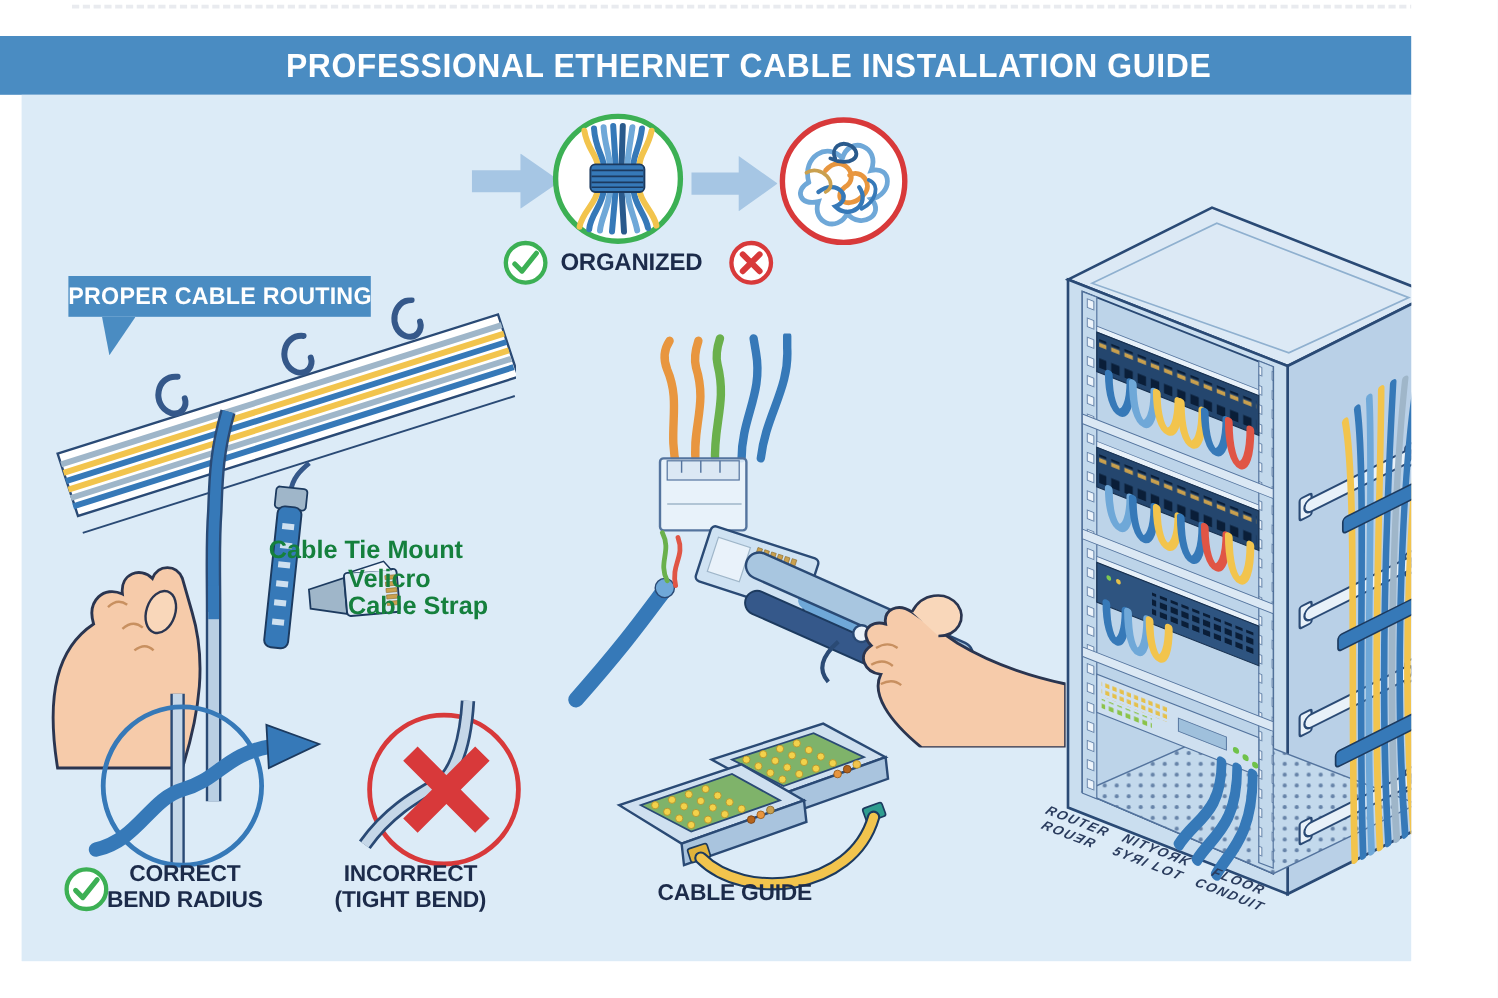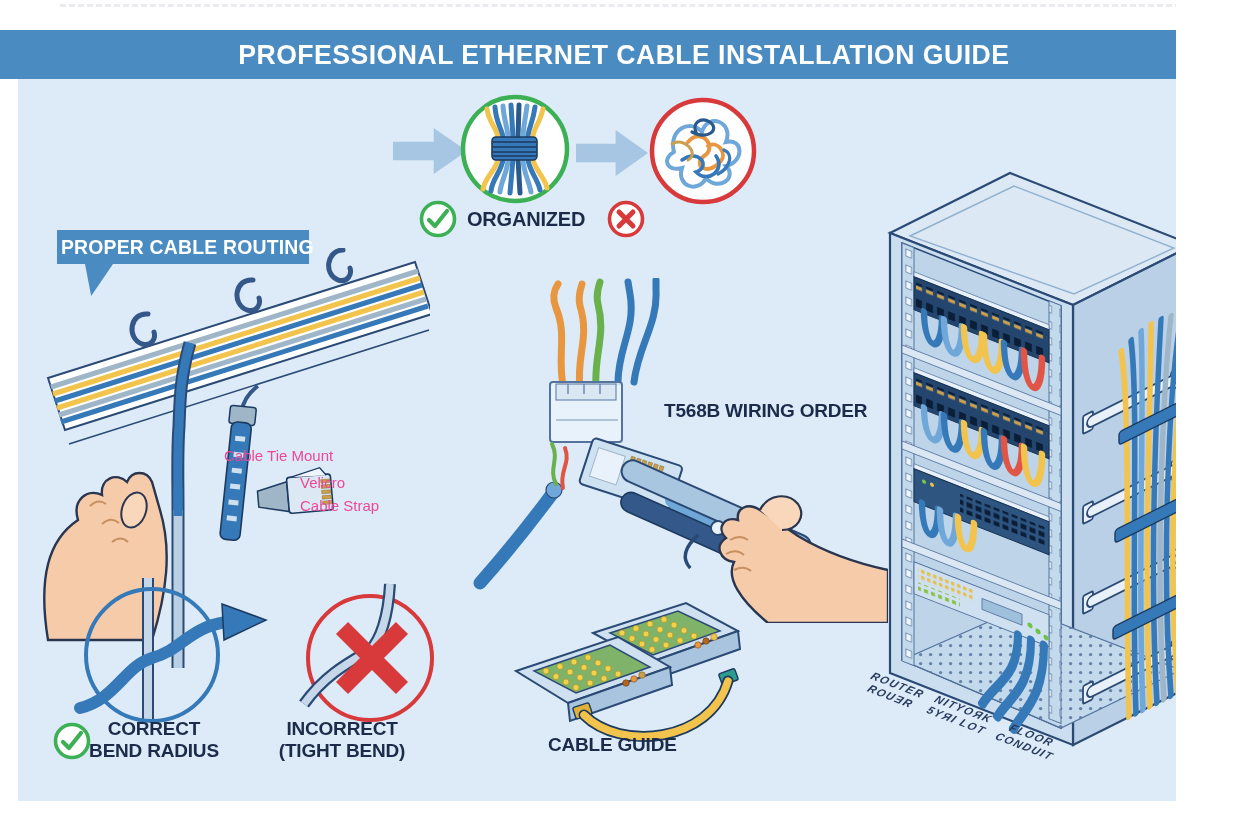--- a/index.html
+++ b/index.html
@@ -13,24 +13,24 @@
   .dashline{position:absolute;left:60px;top:4px;width:1130px;border-top:3px dashed #d8dbe2;opacity:.55;}
   .banner{position:absolute;left:0;top:30px;width:1248px;height:49px;background:var(--banner);
           display:flex;align-items:center;justify-content:center;}
   .banner h1{margin:0;font-size:28px;font-weight:700;color:#fff;letter-spacing:.5px;
              transform:scaleX(.95);white-space:nowrap;}
   .panel{position:absolute;left:18px;top:79px;width:1212px;height:722px;background:var(--bg);}
   .blockarrow{background:var(--arrow);
       clip-path:polygon(0 30%,55% 30%,55% 0,100% 50%,55% 100%,55% 70%,0 70%);}
   .h{font-weight:700;color:var(--navy);white-space:nowrap;letter-spacing:-.2px;}
   .cap20{font-size:20px;} .cap19{font-size:19px;}
-  .soft{font-weight:400;color:#ec4899;font-size:15px;white-space:nowrap;}
+  .soft{font-weight:700;color:#15803d;font-size:21px;white-space:nowrap;}
   .cstack{display:flex;flex-direction:column;align-items:center;line-height:22px;}
   .callout{position:absolute;left:57px;top:230px;width:252px;height:34px;background:var(--banner);
-           display:flex;align-items:center;}
+           display:flex;align-items:center;justify-content:center;}
   .callout span{color:#fff;font-weight:700;font-size:20px;letter-spacing:.2px;transform:scaleX(.97);white-space:nowrap;}
   .callout::after{content:"";position:absolute;left:28px;top:100%;width:28px;height:32px;
            background:var(--banner);clip-path:polygon(0 0,100% 0,22% 100%);}
   .racklbl{position:absolute;font-size:11px;font-weight:600;font-style:italic;color:#2a3c5e;
            letter-spacing:1.5px;line-height:13px;text-align:center;white-space:nowrap;
            transform:rotate(21deg) skewX(-12deg);}
 </style>
 </head>
 <body>
 
@@ -147,21 +147,21 @@
 
     <g>
       <path d="M18,392 C8,330 18,292 48,272 C42,252 57,240 72,247 C70,230 87,224 97,234 C102,222 117,222 122,234 L130,262 C142,302 137,344 122,392 Z" fill="#f6cbaa" stroke="#2a3550" stroke-width="2.4"></path>
       <path d="M60,258 q8,-8 16,-2 M72,276 q9,-8 17,-1 M82,294 q9,-7 16,0" fill="none" stroke="#c89060" stroke-width="2"></path>
       <ellipse cx="104" cy="262" rx="12" ry="18" transform="rotate(18 104 262)" fill="#f9d7ba" stroke="#2a3550" stroke-width="2"></ellipse>
     </g>
     <path d="M148,240 L148,268" stroke="#3679b8" stroke-width="9"></path>
   </svg>
 
   <div class="abs soft" style="left:224px;top:447px;">Cable Tie Mount</div>
-  <div class="abs" style="left:300px;top:471px;line-height:23px;">
+  <div class="abs" style="left:290px;top:471px;line-height:23px;">
     <div class="soft">Velicro</div>
     <div class="soft">Cable Strap</div>
   </div>
 
   <svg class="abs" style="left:30px;top:578px;" width="440" height="200" viewBox="0 0 440 200">
     <path d="M118,0 L118,145" stroke="#2a4a75" stroke-width="12"></path>
     <path d="M118,0 L118,145" stroke="#c5d7e8" stroke-width="8"></path>
     <circle cx="122" cy="77" r="66" fill="none" stroke="#3679b8" stroke-width="4"></circle>
     <path d="M50,130 C85,122 95,88 122,80 C152,72 158,50 196,44" fill="none" stroke="#3679b8" stroke-width="12" stroke-linecap="round"></path>
     <polygon points="192,26 236,42 194,62" fill="#3679b8" stroke="#1c3a5f" stroke-width="1.5"></polygon>
@@ -218,21 +218,20 @@
       <rect x="138" y="222" width="205" height="22" rx="11" fill="#a8c6e0" stroke="#2a4a75" stroke-width="2"></rect>
       <path d="M235,264 q-12,26 6,34" fill="none" stroke="#2a4a75" stroke-width="3.5"></path>
       <circle cx="250" cy="250" r="7" fill="#e9f2fa" stroke="#2a4a75" stroke-width="2"></circle>
     </g>
     <g>
       <path d="M300,345 C272,322 258,300 266,284 C252,282 246,268 258,260 C248,250 256,238 270,242 C268,230 280,224 292,232 L330,258 C360,276 392,286 420,292 L420,345 Z" fill="#f6cbaa" stroke="#2a3550" stroke-width="2.4"></path>
       <path d="M262,262 q10,-6 18,0 M258,276 q10,-6 18,1 M266,292 q10,-5 17,1" fill="none" stroke="#c89060" stroke-width="2"></path>
       <path d="M292,232 C300,216 320,214 330,226 C338,238 330,252 314,252" fill="#f9d7ba" stroke="#2a3550" stroke-width="2.2"></path>
     </g>
   </svg>
-  <div class="abs h cap19" style="left:664px;top:400px;">T568B WIRING ORDER</div>
 
   <svg class="abs" style="left:498px;top:593px;" width="340" height="180" viewBox="0 0 340 180">
 
     <polygon points="95,40 188,10 240,38 150,70" fill="#cfe0f0" stroke="#2a4a75" stroke-width="2"></polygon>
     <polygon points="150,70 240,38 242,56 152,88" fill="#a9c4de" stroke="#2a4a75" stroke-width="2"></polygon>
     <polygon points="112,40 180,18 222,38 155,62" fill="#7fb36a" stroke="#2a4a75" stroke-width="1.5"></polygon>
     <g fill="#f2d24b" stroke="#b8932a" stroke-width=".7">
       <circle cx="124" cy="40" r="3"></circle>
         <circle cx="138" cy="35.5" r="3"></circle>
         <circle cx="152" cy="31" r="3"></circle>

